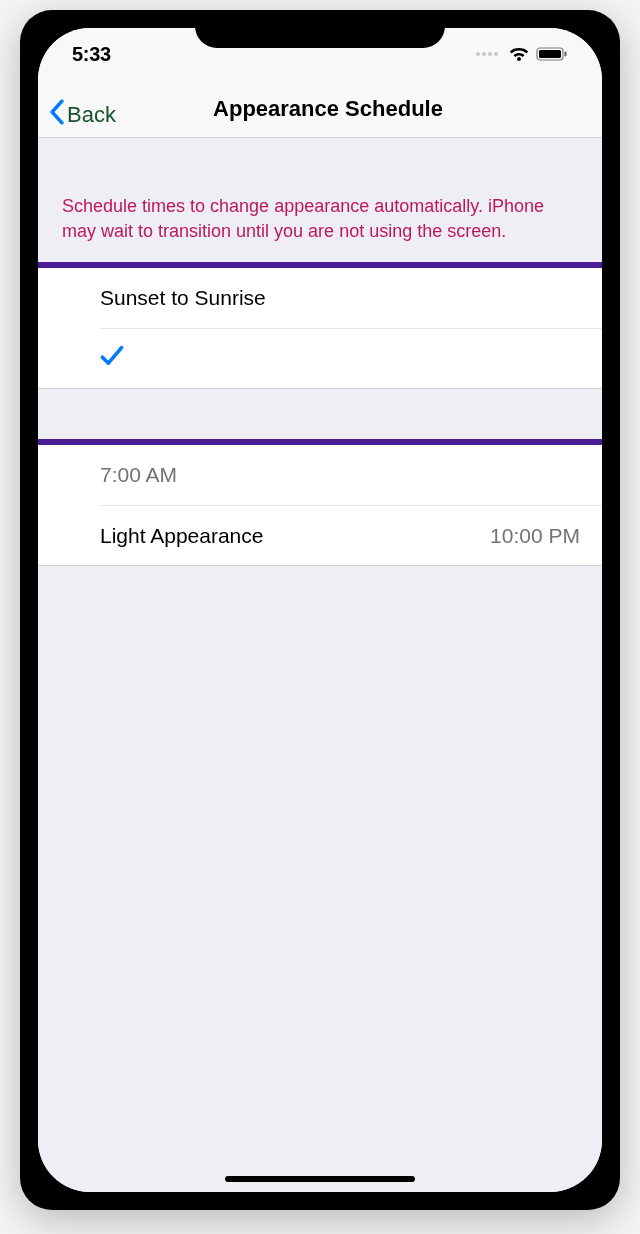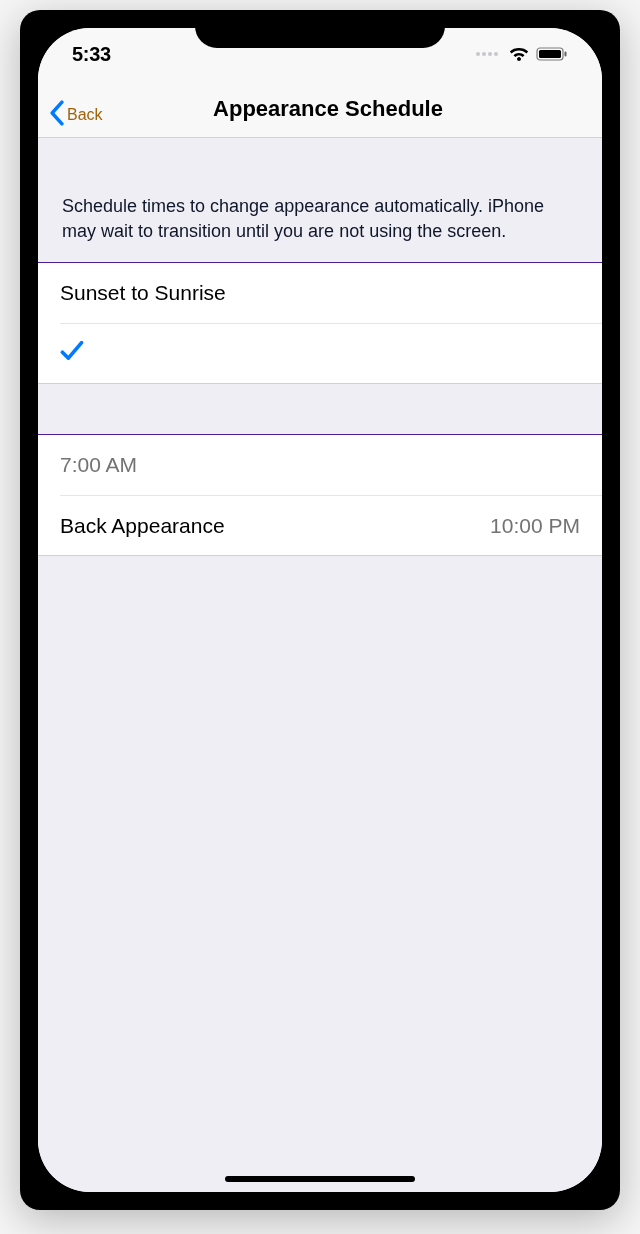--- a/index.html
+++ b/index.html
@@ -10,21 +10,21 @@
       justify-content: center;
       align-items: flex-start;
       padding: 10px;
       height: 1234px;
       width: 640px;
     }
     .phone {
       width: 600px;
       height: 1200px;
       background: #000;
-      border-radius: 20px;
+      border-radius: 32px;
       padding: 18px;
       position: relative;
       box-shadow: 0 10px 40px rgba(0,0,0,0.25);
     }
     .screen {
       width: 100%;
       height: 100%;
       background: #efeef4;
       border-radius: 52px;
       overflow: hidden;
@@ -77,22 +77,22 @@
       height: 58px;
       background: #f8f8f8;
       border-bottom: 1px solid #d1d1d6;
       position: relative;
       display: flex;
       align-items: center;
     }
     .back-btn {
       display: flex;
       align-items: center;
-      color: #a16207;
-      font-size: 16px;
+      color: #14532d;
+      font-size: 22px;
       font-weight: 400;
       padding-left: 10px;
       cursor: pointer;
       margin-top: 13px;
     }
     .back-chevron { margin-right: 2px; }
     .nav-title {
       position: absolute;
       left: 0; right: 0;
       text-align: center;
@@ -104,26 +104,27 @@
     }
     .content {
       background: #efeef4;
       height: calc(100% - 110px);
       overflow: auto;
     }
     .header-text {
       padding: 56px 24px 18px 24px;
       font-size: 18px;
       line-height: 1.4;
-      color: #0f172a;
+      color: #be185d;
     }
     .group {
       background: #fff;
-      border-top: 1px solid #4c1d95;
+      border-top: 6px solid #4c1d95;
       border-bottom: 1px solid #d1d1d6;
+      padding-left: 40px;
     }
     .row {
       min-height: 60px;
       display: flex;
       align-items: center;
       justify-content: space-between;
       padding: 0 22px;
       font-size: 21px;
       color: #000;
       position: relative;
@@ -215,21 +216,21 @@
         </div>
       </div>
 
       <div class="group-spacer"></div>
 
       <div class="group">
         <div class="row">
           <span class="row-value">7:00 AM</span>
         </div>
         <div class="row">
-          <span>Back Appearance</span>
+          <span>Light Appearance</span>
           <span class="row-value">10:00 PM</span>
         </div>
       </div>
 
     </div>
 
     <div class="home-indicator"></div>
   </div>
 </div>
 

